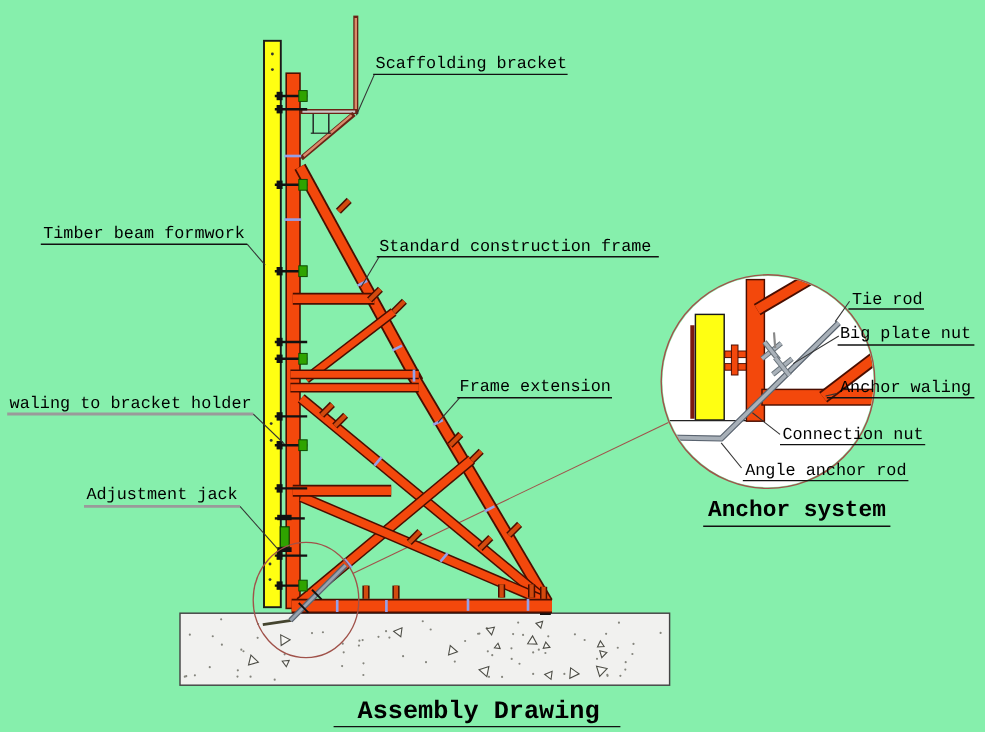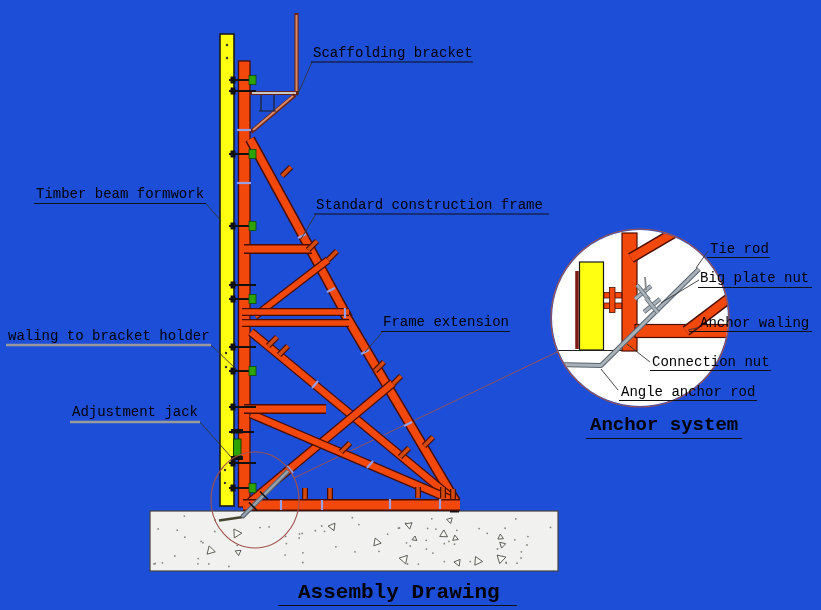--- a/index.html
+++ b/index.html
@@ -1,16 +1,16 @@
 <!DOCTYPE html>
 <html><head>
 <meta charset="utf-8">
 <style>
   html,body{margin:0;padding:0;background:#fff;}
-  .stage{position:relative;width:821px;height:610px;background:#1d4ed8;overflow:hidden;
+  .stage{position:relative;width:821px;height:610px;background:#86efac;overflow:hidden;
          font-family:"Liberation Mono","DejaVu Sans Mono",monospace;}
   svg{display:block;}
   .mo{stroke:#4A0E00;stroke-linecap:butt;}
   .mf{stroke:#F3480C;stroke-linecap:butt;}
   .po{stroke:#4A0E00;stroke-linecap:butt;}
   .pf{stroke:#D24A0E;stroke-linecap:butt;}
   .lav{stroke:#95A0E8;stroke-width:2.2;}
   .bolt{stroke:#111;stroke-width:2;}
   .ld{stroke:#333;stroke-width:0.9;fill:none;}
   .ul{stroke:#111;stroke-width:1.2;}

